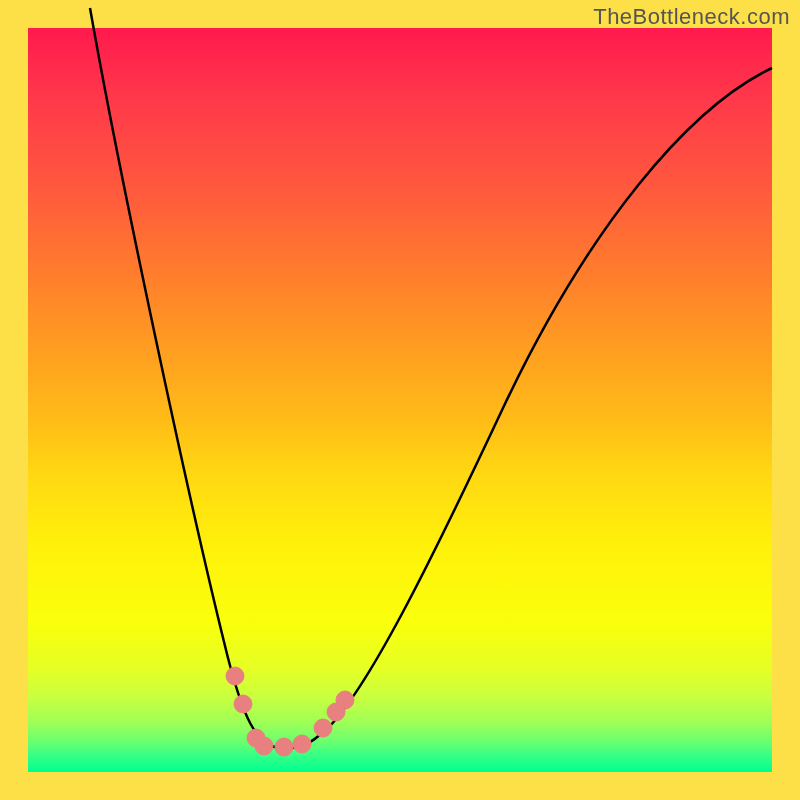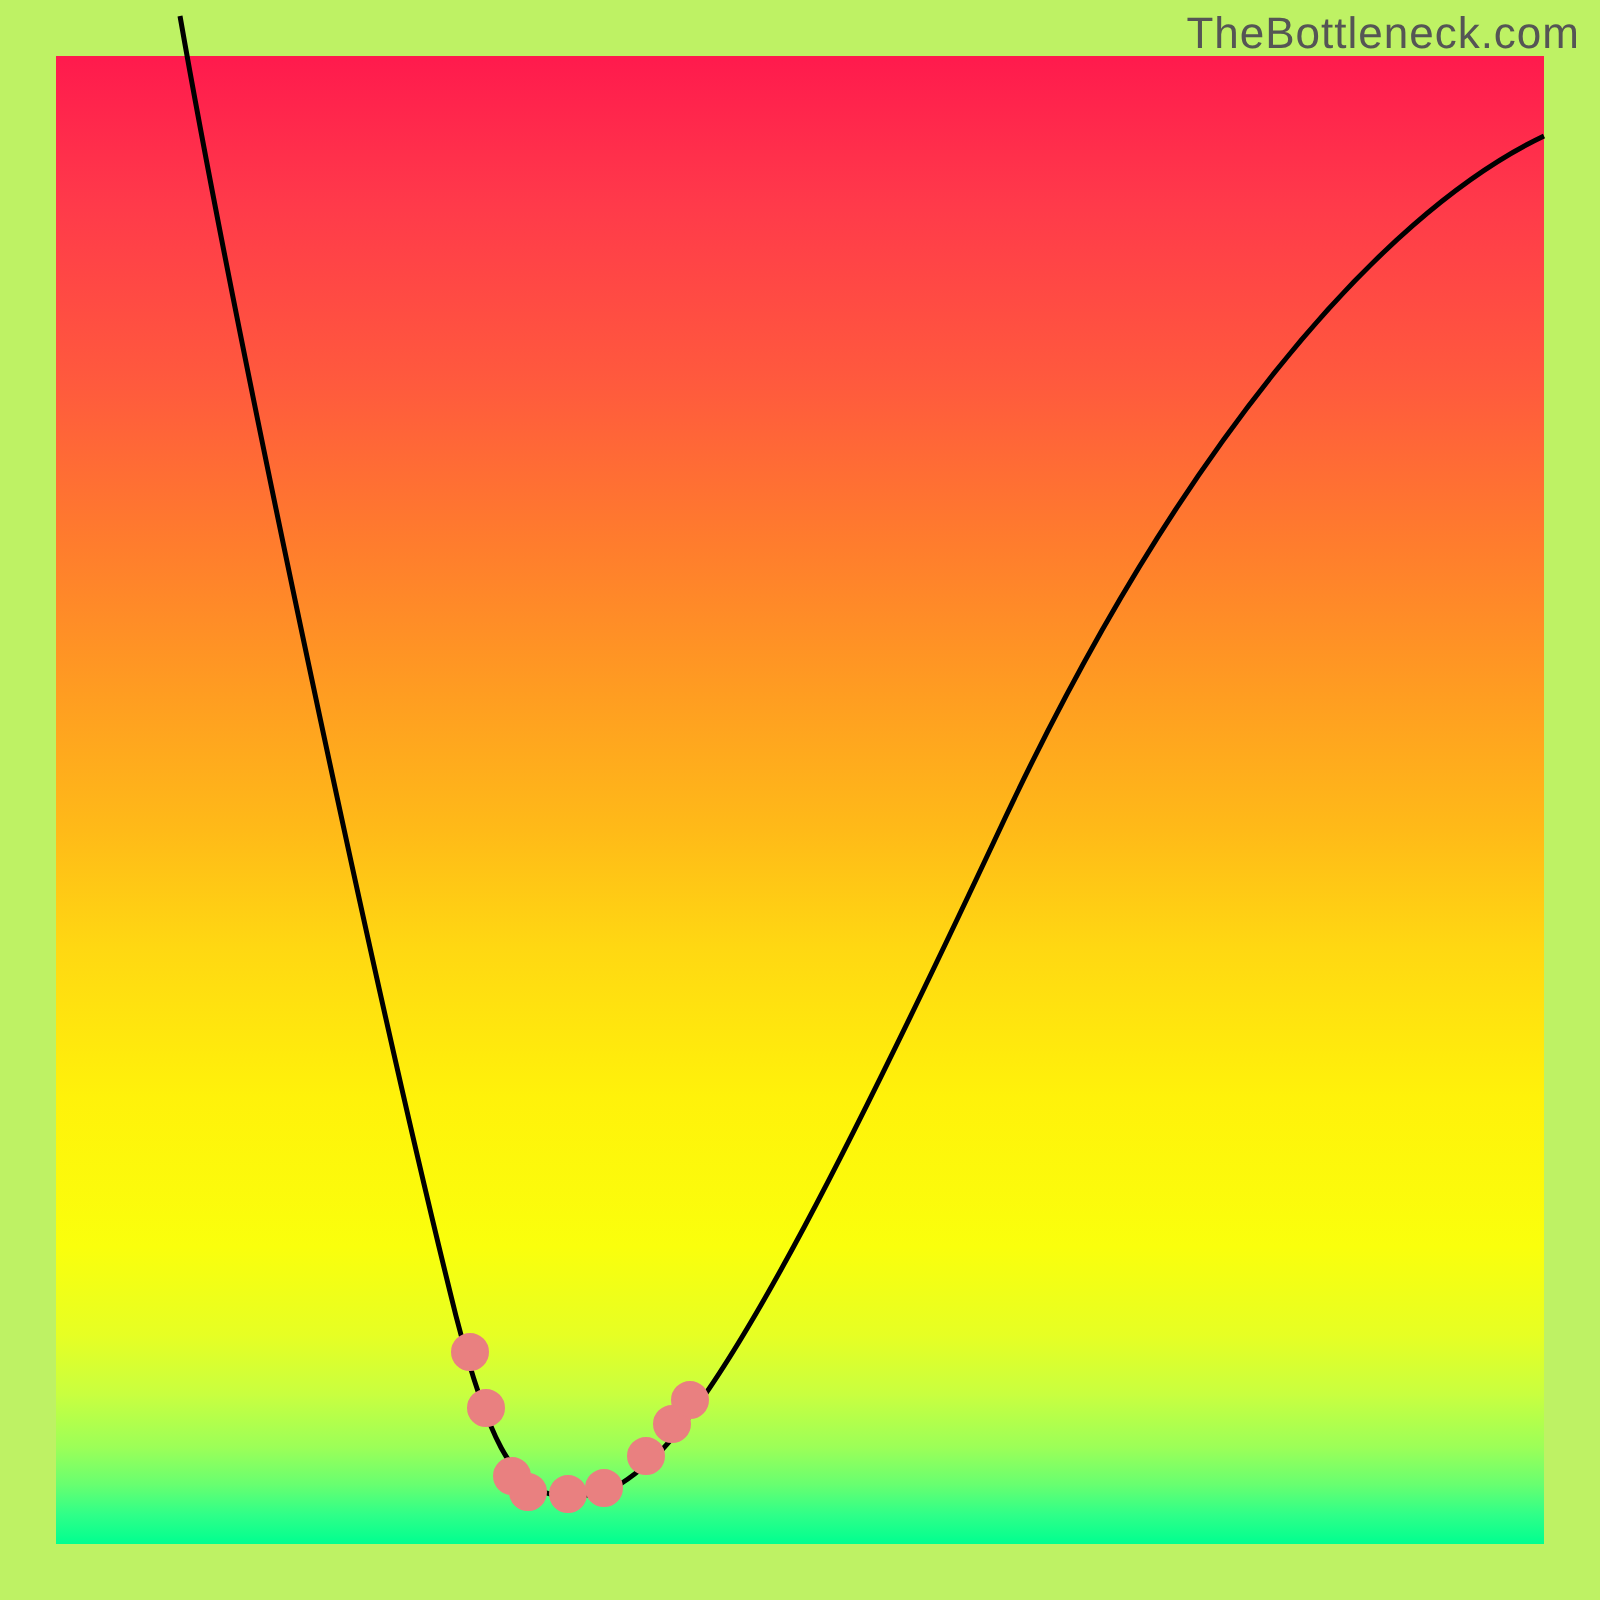--- a/index.html
+++ b/index.html
@@ -8,21 +8,21 @@
   width: 800px;
   height: 800px;
   background: #000;
   overflow: hidden;
   font-family: Arial, Helvetica, sans-serif;
 }
 .frame {
   position: relative;
   width: 800px;
   height: 800px;
-  background: #bef264;
+  background: #fde047;
 }
 .plot-area {
   position: absolute;
   left: 28px;
   top: 28px;
   width: 744px;
   height: 744px;
   
   background: linear-gradient(to bottom,
     #ff1a4d 0%,

